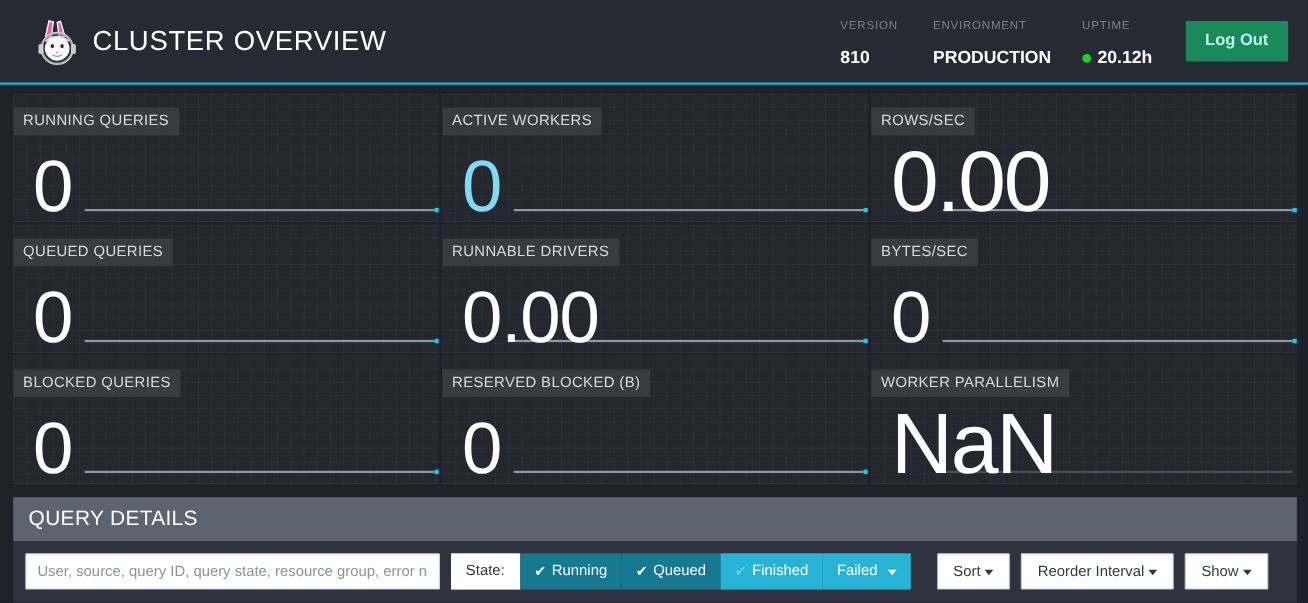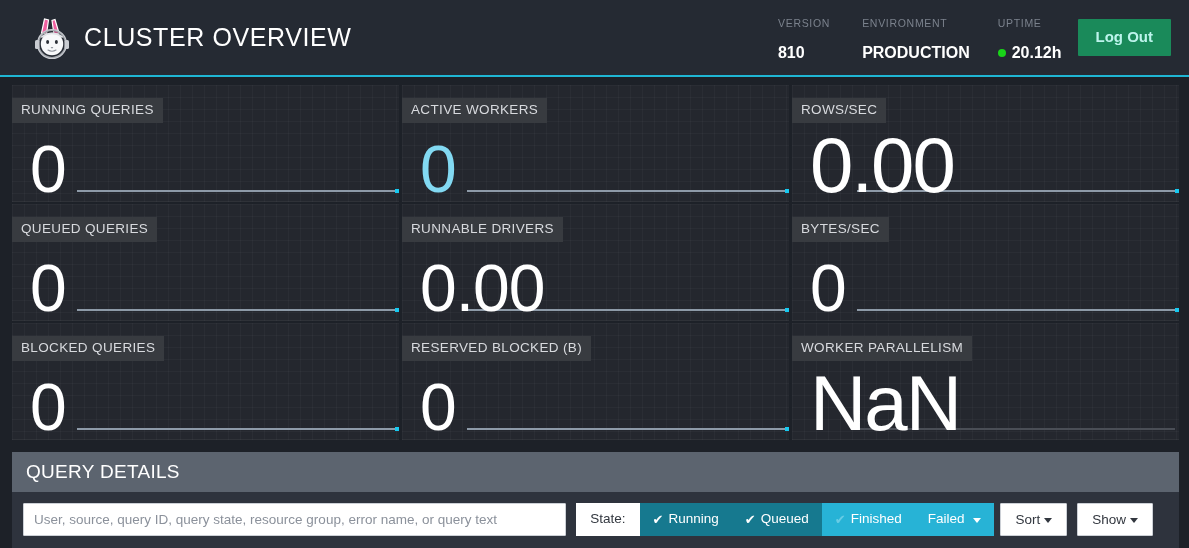--- a/index.html
+++ b/index.html
@@ -70,21 +70,21 @@
     display: flex;
     flex-direction: column;
     justify-content: center;
     margin-right: 32px;
     padding-top: 4px;
     gap: 12px;
   }
 
   .stat-block:nth-child(1) { margin-right: 32px; }
   .stat-block:nth-child(2) { margin-right: 28px; }
-  .stat-block:nth-child(3) { margin-right: 16px; }
+  .stat-block:nth-child(3) { margin-right: 30px; }
 
   .stat-label {
     font-size: 10.5px;
     letter-spacing: 0.7px;
     color: #7b828d;
     text-transform: uppercase;
     margin-bottom: 5px;
     line-height: 1;
   }
 
@@ -256,21 +256,21 @@
     padding: 6px 10px;
     outline: none;
     margin-right: 10px;
     border-radius: 1px;
   }
   .search-input::placeholder { color: #8b919b; }
 
   .btn-group {
     display: flex;
     align-items: stretch;
-    margin-right: 6px;
+    margin-right: 24px;
   }
 
   .seg {
     font-family: inherit;
     font-size: 13.5px;
     border: none;
     padding: 6px 13px;
     cursor: pointer;
     line-height: 1.2;
     white-space: nowrap;
@@ -501,20 +501,24 @@
           <span>Failed</span>
           <span class="caret"></span>
         </button>
       </div>
 
       <button class="plain-btn">
         <span>Sort</span>
         <span class="caret"></span>
       </button>
 
+      <button class="plain-btn">
+        <span>Reorder Interval</span>
+        <span class="caret"></span>
+      </button>
 
       <button class="plain-btn">
         <span>Show</span>
         <span class="caret"></span>
       </button>
     </div>
   </div>
 
 </div>
 

